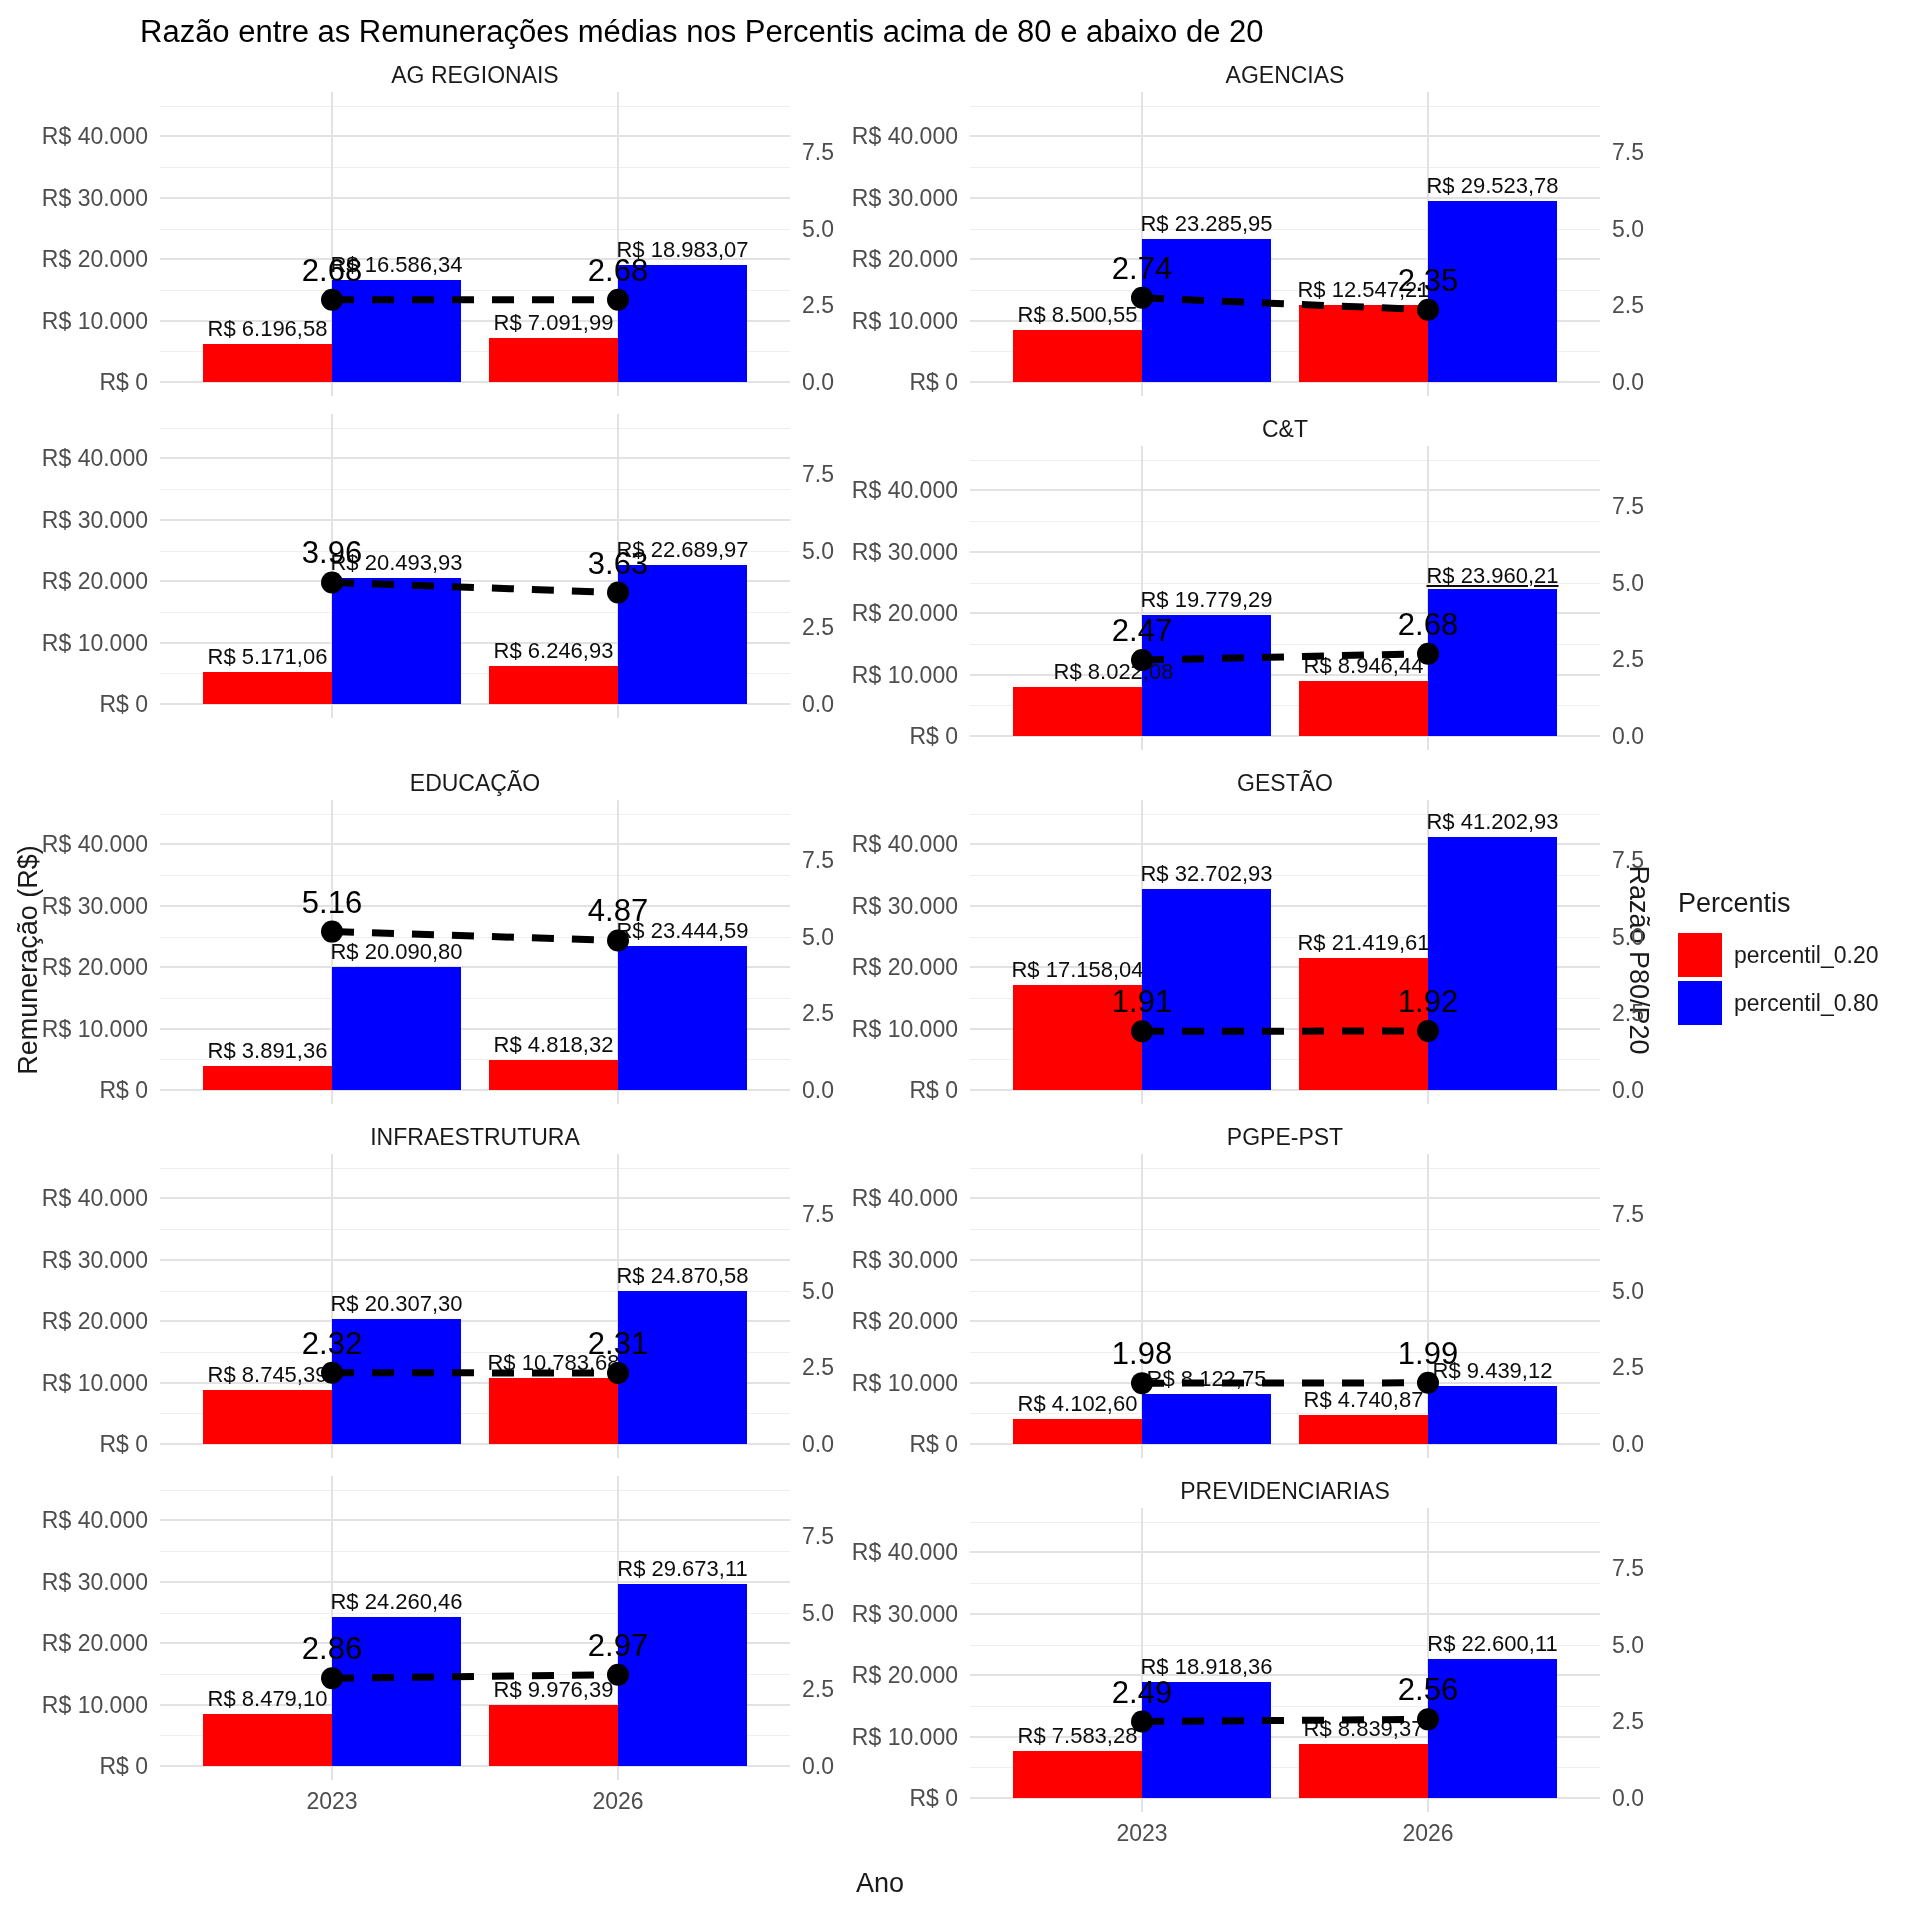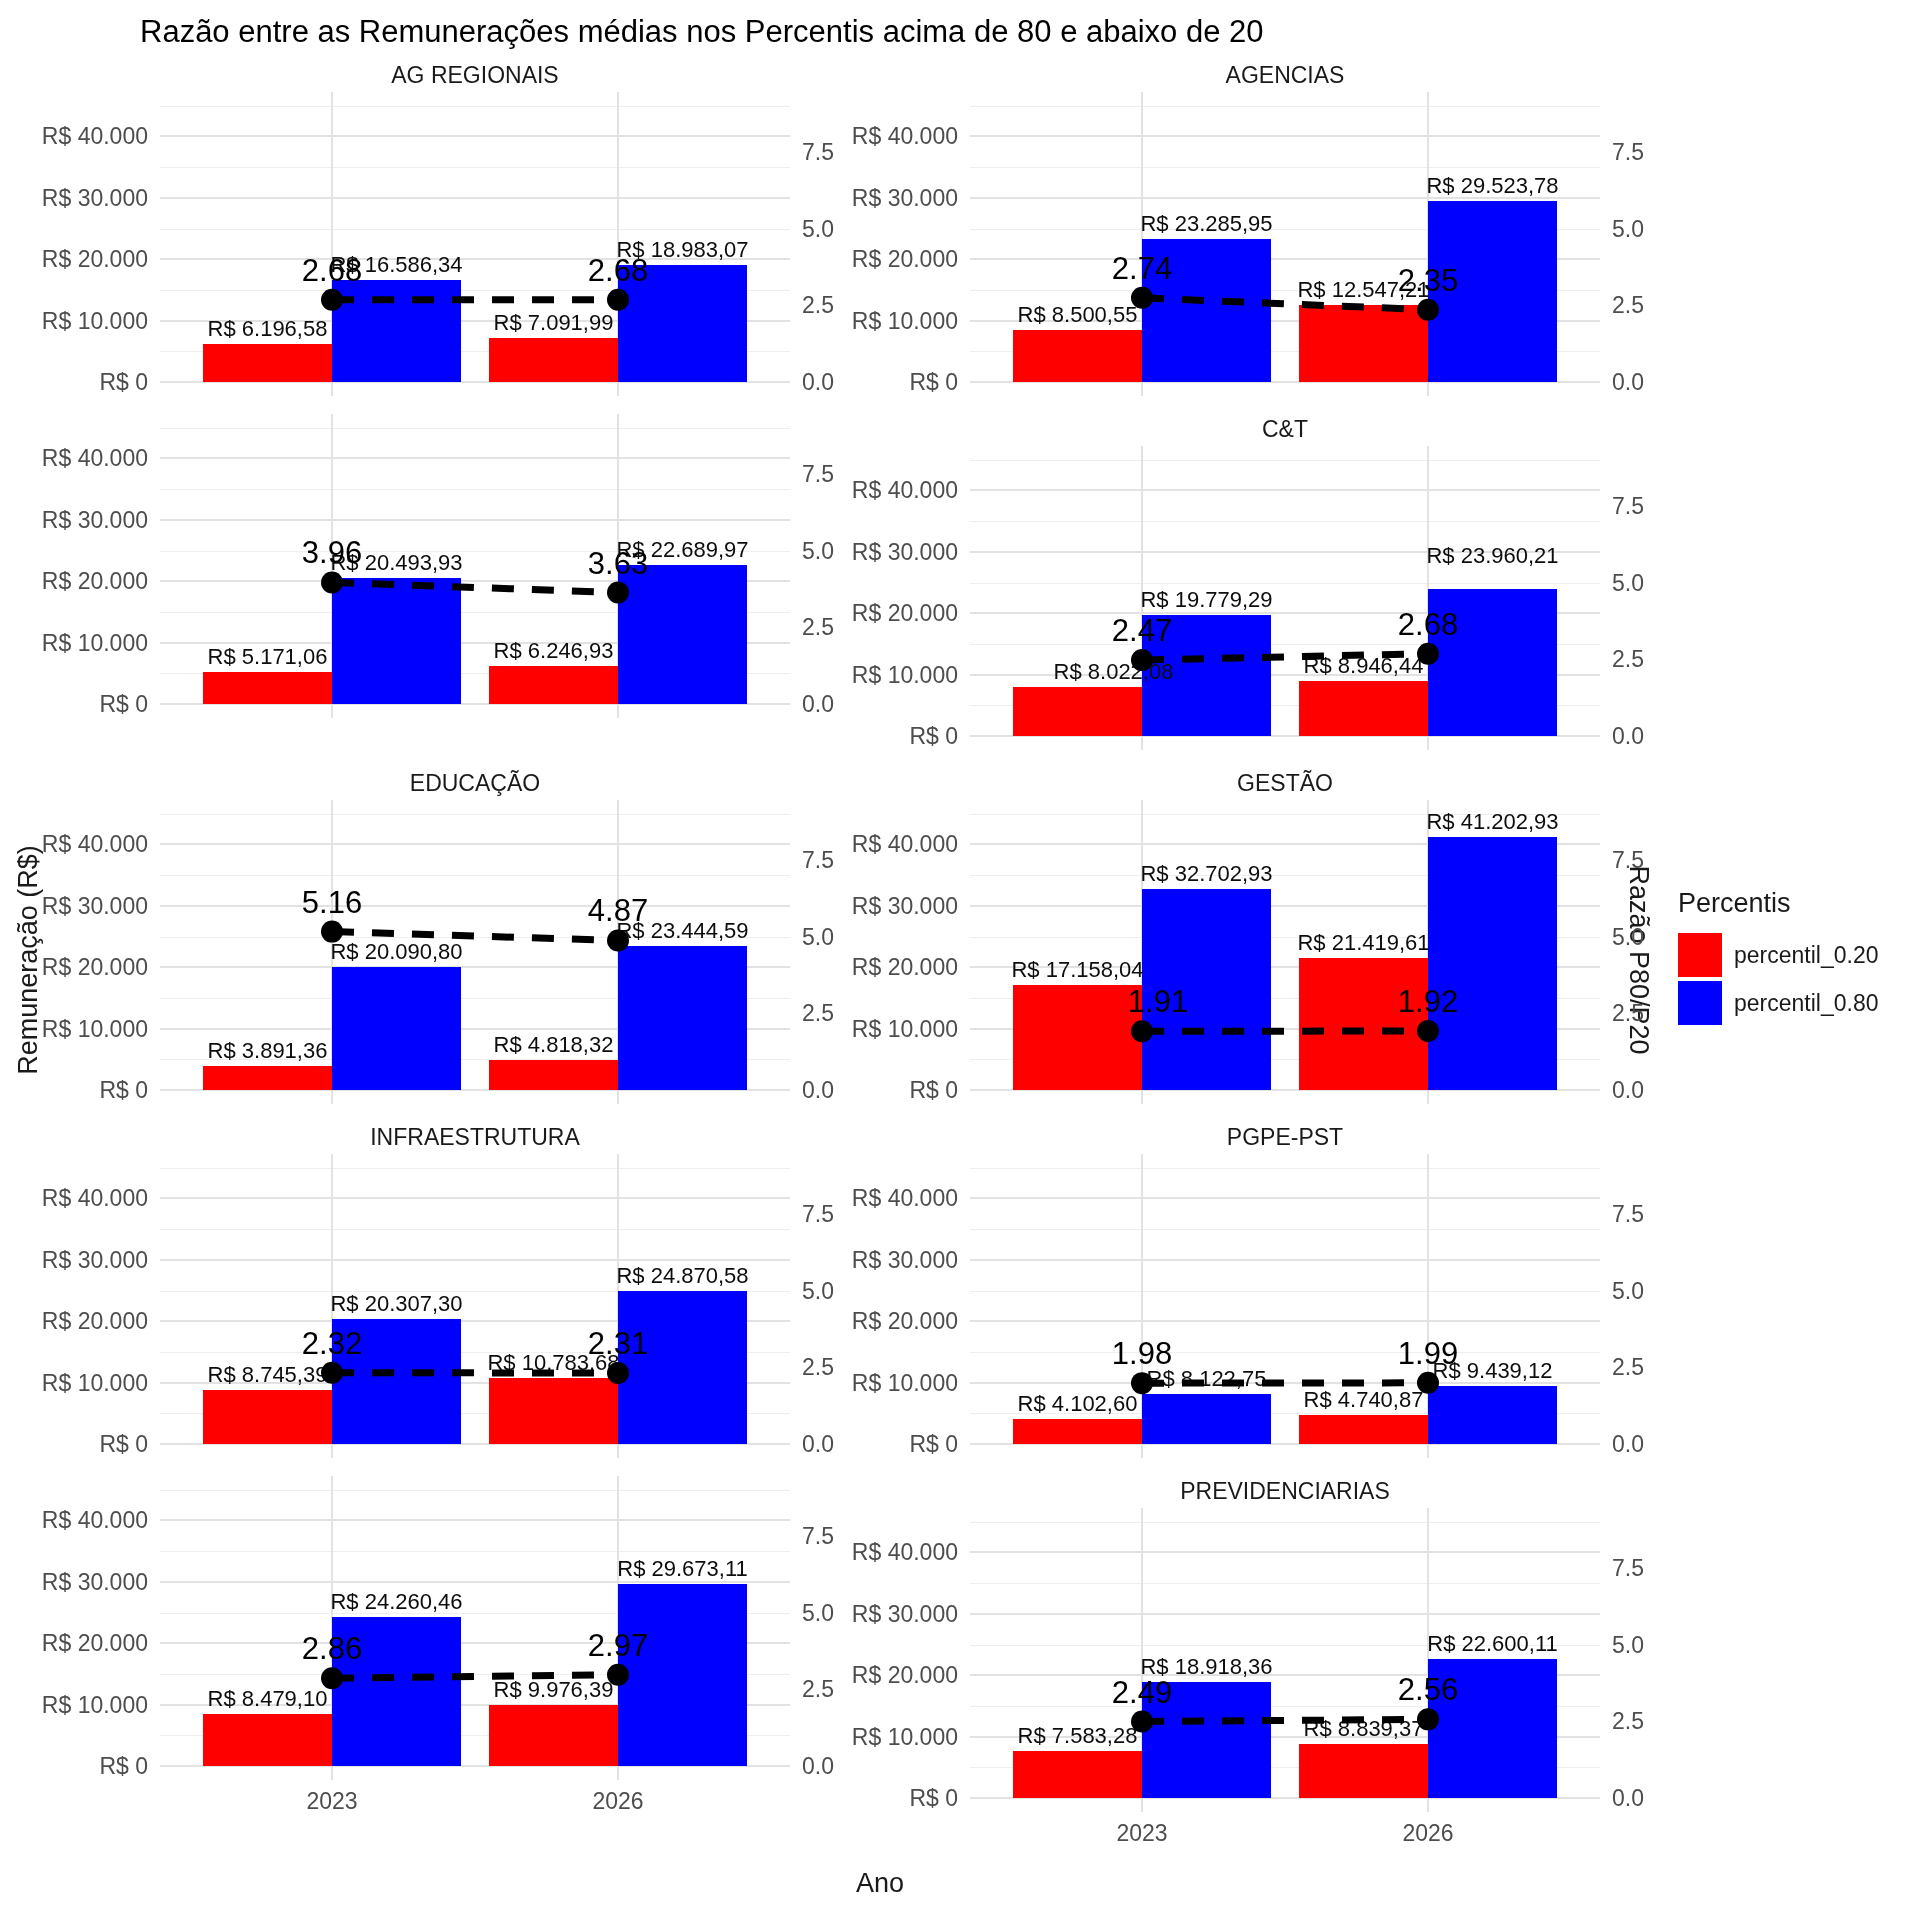--- a/index.html
+++ b/index.html
@@ -225,21 +225,21 @@
               <div class="gridline-h major" style="top: 43.4803px;"></div>
               <div class="gridline-v" style="left: 171px;"></div>
               <div class="gridline-v" style="left: 457px;"></div>
               <div class="bar" style="background: rgb(255, 0, 0); left: 43px; width: 129px; top: 240.672px; height: 49.2172px;"></div>
               <div class="bar-label" style="left: 107.5px; top: 212.672px; margin-left: 36px;">R$ 8.022,08</div>
               <div class="bar" style="background: rgb(255, 0, 0); left: 329px; width: 129px; top: 235.001px; height: 54.8884px;"></div>
               <div class="bar-label" style="left: 393.5px; top: 207.001px;">R$ 8.946,44</div>
               <div class="bar" style="background: rgb(0, 0, 255); left: 172px; width: 129px; top: 168.539px; height: 121.35px;"></div>
               <div class="bar-label" style="left: 236.5px; top: 140.539px;">R$ 19.779,29</div>
               <div class="bar" style="background: rgb(0, 0, 255); left: 458px; width: 129px; top: 142.888px; height: 147.001px;"></div>
-              <div class="bar-label" style="left: 522.5px; top: 97px;">R$ 23.960,21</div>
+              <div class="bar-label" style="left: 522.5px; top: 117px; text-decoration: underline;">R$ 23.960,21</div>
               <svg width="630" height="304" class="ratio-svg">
                 <line x1="172" y1="214.1190716448032" x2="458" y2="207.6770938446014" stroke="#000" stroke-width="7" stroke-dasharray="22 18"></line>
                 <circle cx="172" cy="214.1190716448032" r="11" fill="#000"></circle>
                 <circle cx="458" cy="207.6770938446014" r="11" fill="#000"></circle>
               </svg>
               <div class="ratio-label" style="left: 172px; top: 167.119px;">2.47</div>
               <div class="ratio-label" style="left: 458px; top: 160.677px;">2.68</div>
             </div>
 
       </div>
@@ -333,21 +333,21 @@
               <div class="bar-label" style="left: 393.5px; top: 130.475px;">R$ 21.419,61</div>
               <div class="bar" style="background: rgb(0, 0, 255); left: 172px; width: 129px; top: 89.2494px; height: 200.64px;"></div>
               <div class="bar-label" style="left: 236.5px; top: 61.2494px;">R$ 32.702,93</div>
               <div class="bar" style="background: rgb(0, 0, 255); left: 458px; width: 129px; top: 37.1001px; height: 252.789px;"></div>
               <div class="bar-label" style="left: 522.5px; top: 9.10009px;">R$ 41.202,93</div>
               <svg width="630" height="304" class="ratio-svg">
                 <line x1="172" y1="231.2976791120081" x2="458" y2="230.99091826437942" stroke="#000" stroke-width="7" stroke-dasharray="22 18"></line>
                 <circle cx="172" cy="231.2976791120081" r="11" fill="#000"></circle>
                 <circle cx="458" cy="230.99091826437942" r="11" fill="#000"></circle>
               </svg>
-              <div class="ratio-label" style="left: 172px; top: 184.298px; margin-left: 16px;">1.91</div>
+              <div class="ratio-label" style="left: 172px; top: 184.298px;">1.91</div>
               <div class="ratio-label" style="left: 458px; top: 183.991px;">1.92</div>
             </div>
 
       </div>
       <div class="ticks-right">
             <div class="tick" style="top: 59.8184px;">7.5</div>
             <div class="tick" style="top: 136.509px;">5.0</div>
             <div class="tick" style="top: 213.199px;">2.5</div>
             <div class="tick" style="top: 289.889px;">0.0</div>
           </div>

